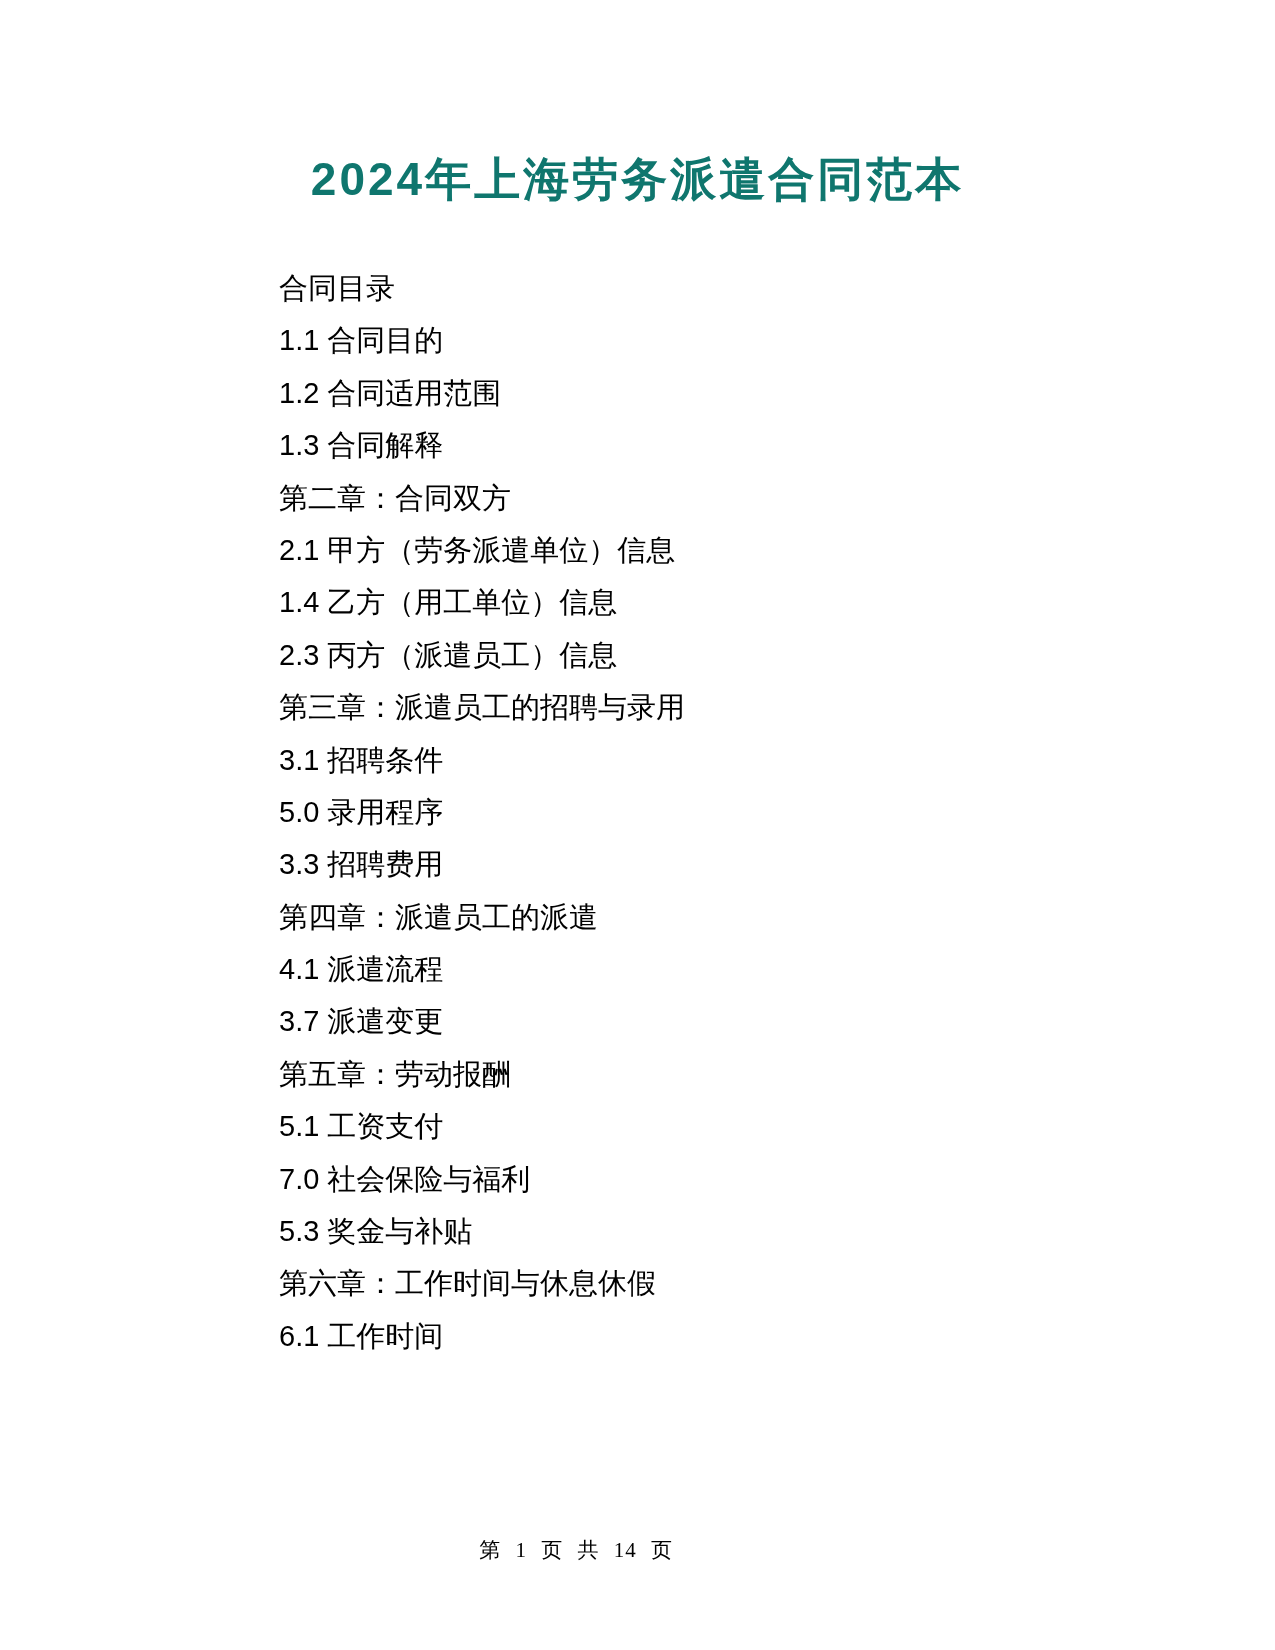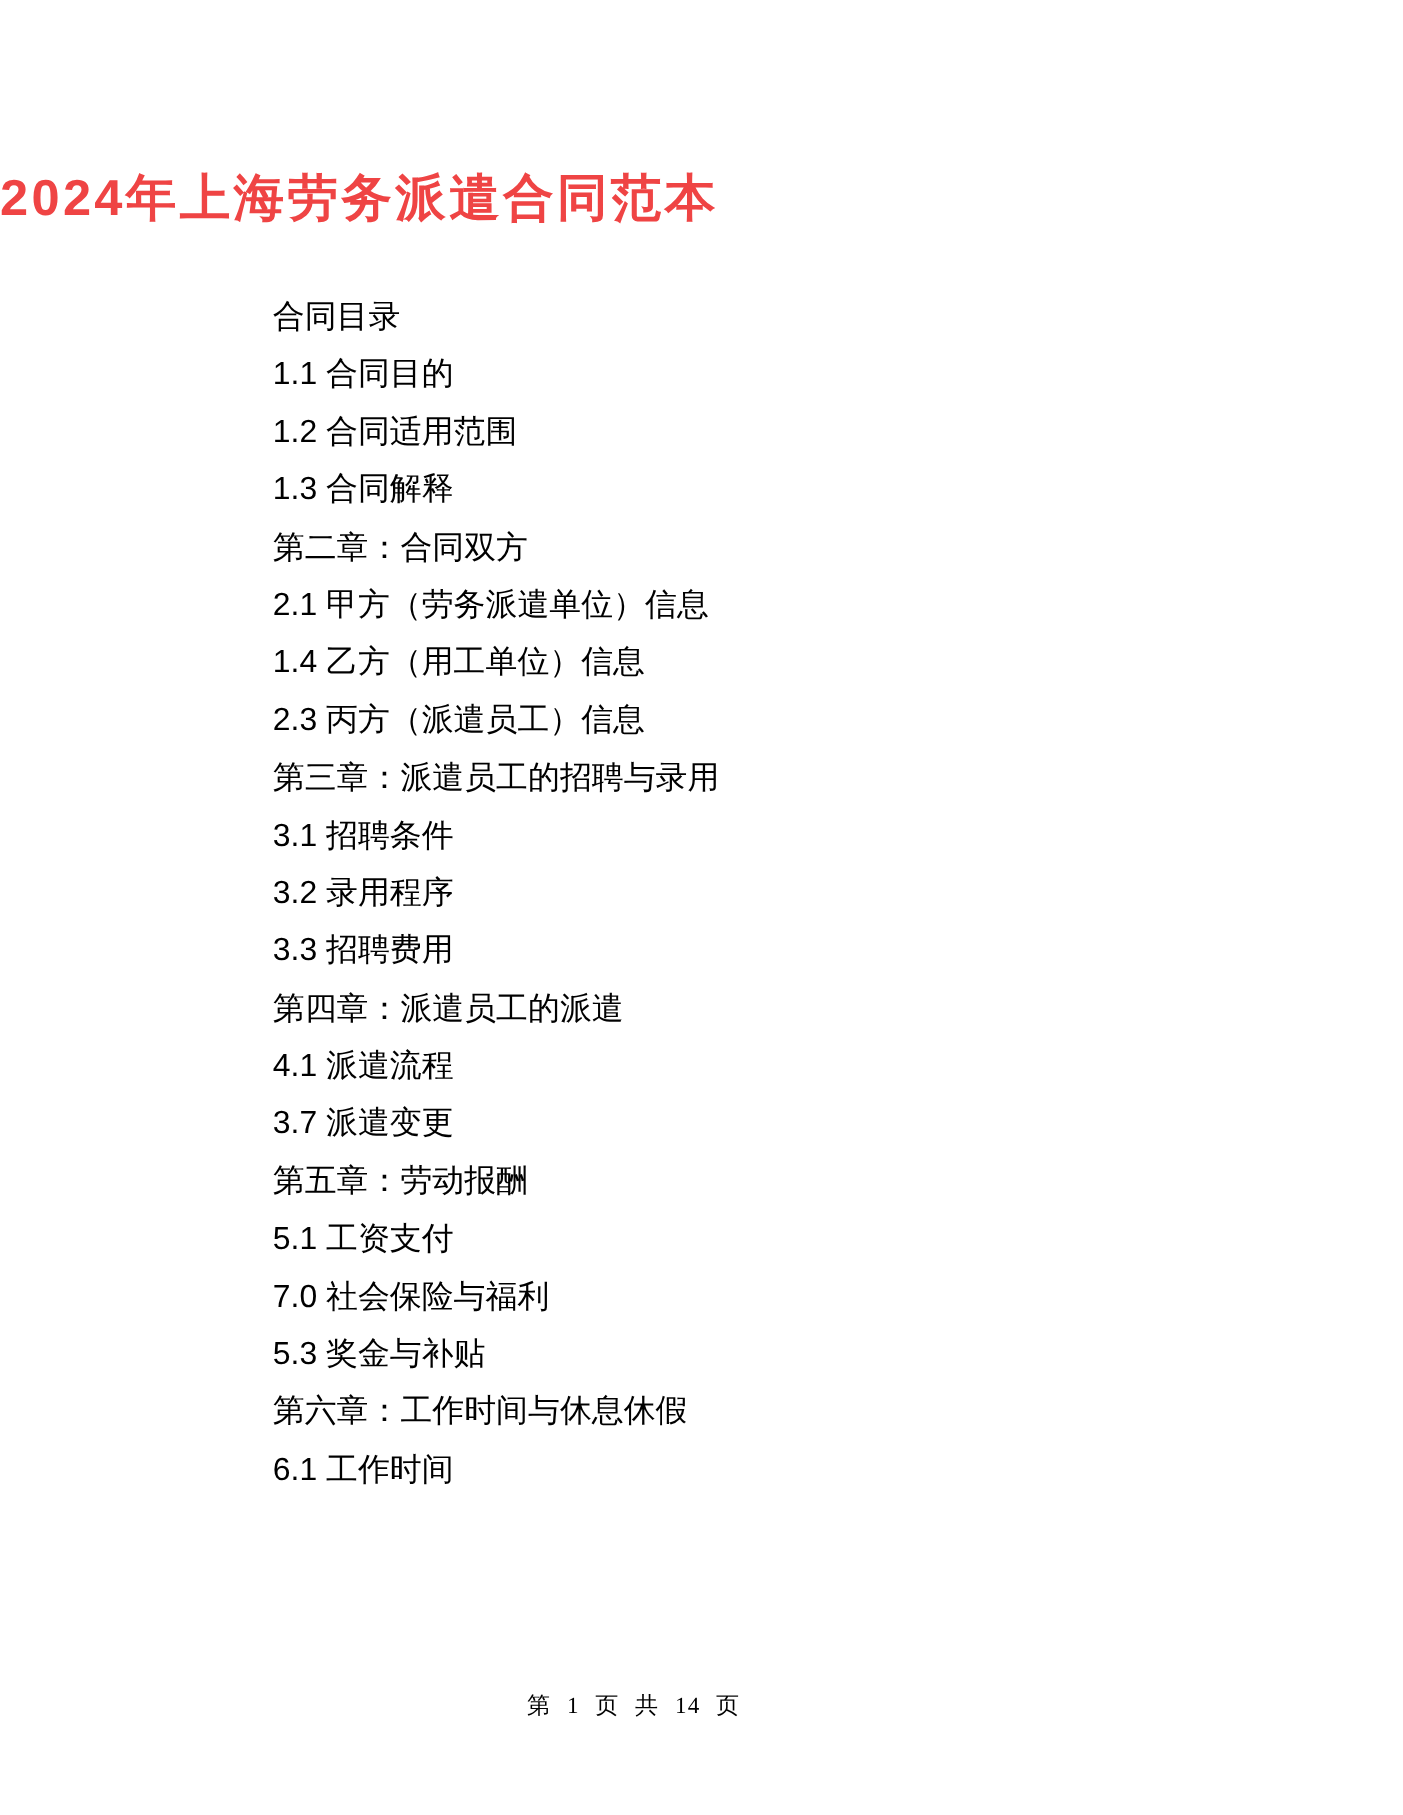--- a/index.html
+++ b/index.html
@@ -15,41 +15,42 @@
     color: #000000;
     overflow: hidden;
     font-family: "Liberation Sans", sans-serif;
   }
   .doc-title {
     position: absolute;
     top: 153px;
     left: 0;
     width: 1275px;
     margin: 0;
-    text-align: left;
+    text-align: center;
     font-family: "Liberation Sans", sans-serif;
     font-weight: 700;
     font-size: 46px;
     line-height: 1.15;
     letter-spacing: 3px;
-    color: #ef4444;
+    color: #0f766e;
     white-space: nowrap;
   }
   .toc {
     position: absolute;
     top: 262px;
     left: 248px;
     right: 120px;
     font-size: 29px;
     line-height: 52.4px;
     color: #000000;
   }
   .toc-line {
     white-space: nowrap;
     height: 52.4px;
+    margin-left: 31px;
   }
   .footer {
     position: absolute;
     top: 1536px;
     left: 0;
     width: 1152px;
     text-align: center;
     font-family: "Liberation Serif", serif;
     font-size: 21px;
     line-height: 1.4;
@@ -71,21 +72,21 @@
 
       <div class="toc-line">1.1 合同目的</div>
       <div class="toc-line">1.2 合同适用范围</div>
       <div class="toc-line">1.3 合同解释</div>
       <div class="toc-line">第二章：合同双方</div>
       <div class="toc-line">2.1 甲方（劳务派遣单位）信息</div>
       <div class="toc-line">1.4 乙方（用工单位）信息</div>
       <div class="toc-line">2.3 丙方（派遣员工）信息</div>
       <div class="toc-line">第三章：派遣员工的招聘与录用</div>
       <div class="toc-line">3.1 招聘条件</div>
-      <div class="toc-line">3.2 录用程序</div>
+      <div class="toc-line">5.0 录用程序</div>
       <div class="toc-line">3.3 招聘费用</div>
       <div class="toc-line">第四章：派遣员工的派遣</div>
       <div class="toc-line">4.1 派遣流程</div>
       <div class="toc-line">3.7 派遣变更</div>
       <div class="toc-line">第五章：劳动报酬</div>
       <div class="toc-line">5.1 工资支付</div>
       <div class="toc-line">7.0 社会保险与福利</div>
       <div class="toc-line">5.3 奖金与补贴</div>
       <div class="toc-line">第六章：工作时间与休息休假</div>
       <div class="toc-line">6.1 工作时间</div>

